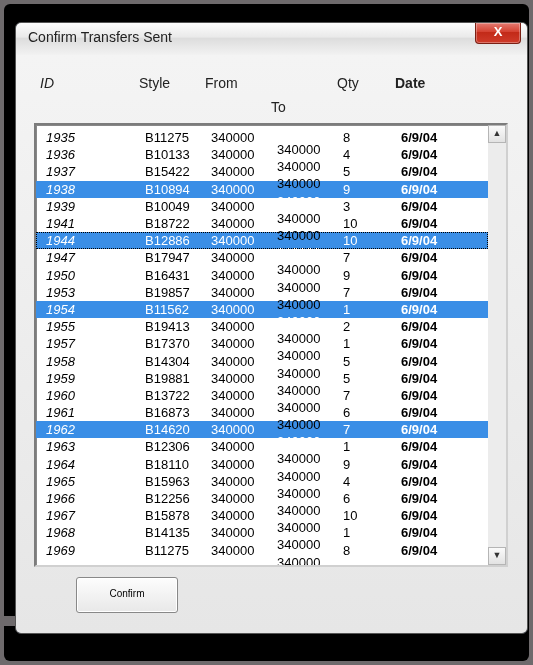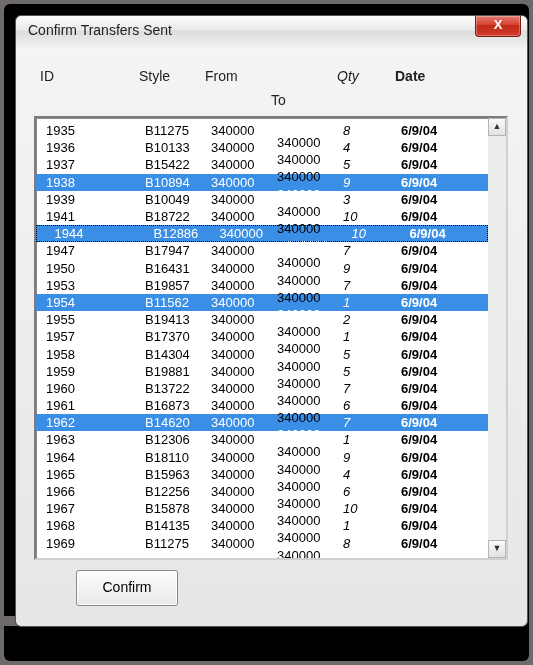--- a/index.html
+++ b/index.html
@@ -27,21 +27,21 @@
     left: 0;
     top: 612px;
     width: 15px;
     height: 10px;
     background: #6e6a6c;
     border-top-right-radius: 4px;
   }
   .window {
     position: absolute;
     left: 11px;
-    top: 11px;
+    top: 18px;
     width: 511px;
     height: 610px;
     background: #0f172a;
     border: 1px solid #555;
     border-radius: 6px;
     box-shadow: 0 0 0 1px rgba(255,255,255,0.4) inset;
     overflow: hidden;
   }
   .titlebar {
     height: 32px;
@@ -115,27 +115,26 @@
     padding-left: 10px;
     white-space: nowrap;
   }
   .row.sel {
     background: #3a8ee6;
     color: #fff;
   }
   .row.focused {
     outline: 1px dotted #000;
     outline-offset: -1px;
-    justify-content: center;
-  }
-  .c-id    { width: 52px; }
+  }
+  .c-id    { width: 52px; font-style: italic; }
   .c-style { width: 66px; margin-left: 47px; }
   .c-from  { width: 66px; }
   .c-to    { width: 66px; margin-top: 24px; }
-  .c-qty   { width: 58px; font-style: italic; }
+  .c-qty   { width: 58px; }
   .c-date  { width: 70px; font-weight: bold; }
   .scrollbar {
     position: absolute;
     right: 0;
     top: 0;
     width: 18px;
     bottom: 0;
     background: #f0f0f0;
   }
   .sb-btn {
@@ -168,21 +167,21 @@
     bottom: 20px;
     display: flex;
     gap: 28px;
   }
   .btn {
     width: 100px;
     height: 34px;
     background: linear-gradient(#fdfdfd, #e8e8e8);
     border: 1px solid #888;
     border-radius: 3px;
-    font-size: 14px;
+    font-size: 10px;
     text-align: center;
     line-height: 32px;
     cursor: pointer;
     box-shadow: inset 0 0 0 1px #fff;
   }
 </style>
 </head>
 <body>
 
 <div class="outer-black">

